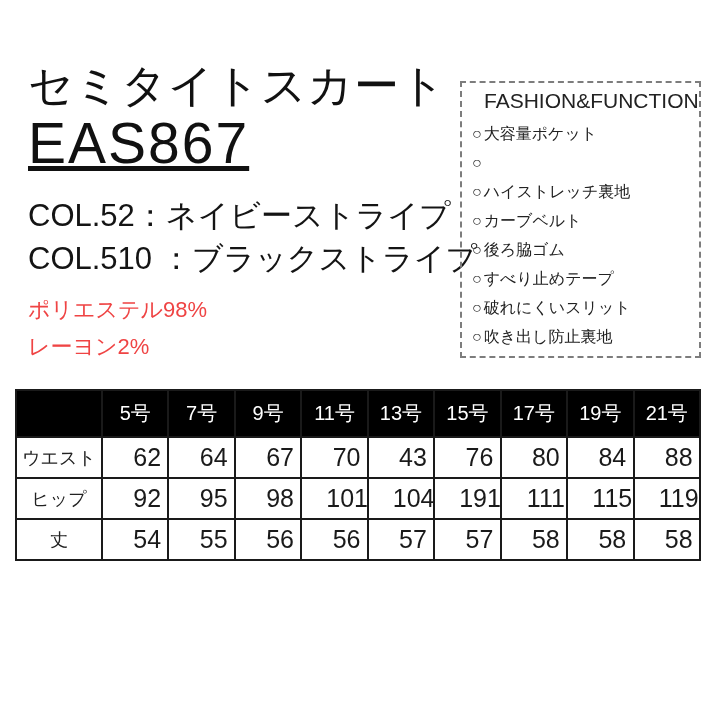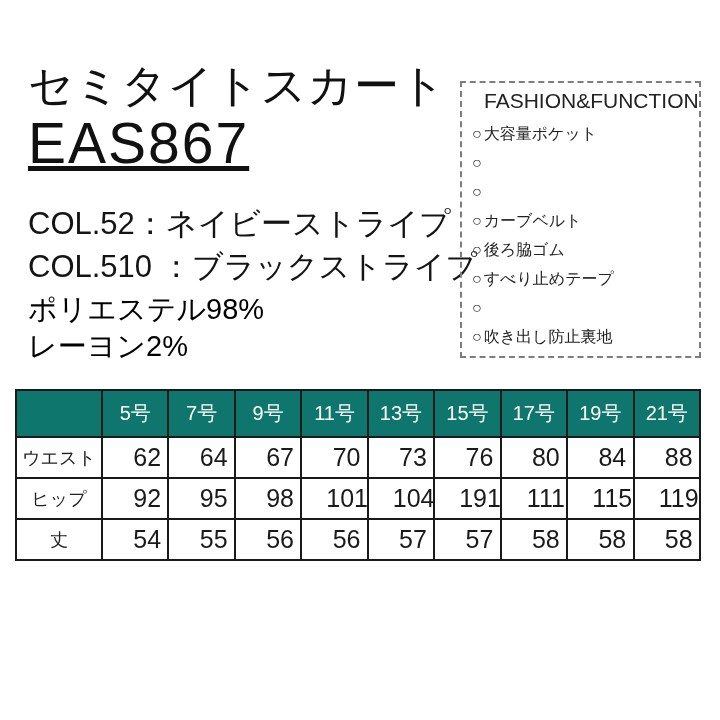--- a/index.html
+++ b/index.html
@@ -16,26 +16,26 @@
     position: absolute; left: 28px; top: 56px;
     font-size: 45px; font-weight: 400; color: #111;
     letter-spacing: 0.5px; white-space: nowrap; text-align: right;
   }
   .product-code {
     position: absolute; left: 28px; top: 110px;
     font-size: 57px; font-weight: 400; color: #111;
     letter-spacing: 2px; white-space: nowrap; text-decoration: underline;
   }
   .color-lines {
-    position: absolute; left: 28px; top: 202px;
+    position: absolute; left: 28px; top: 194px;
     font-size: 31px; line-height: 43px; color: #141414; white-space: nowrap;
   }
   .material-lines {
     position: absolute; left: 28px; top: 291px;
-    font-size: 29px; line-height: 37px; color: #000000; white-space: nowrap;
+    font-size: 22px; line-height: 37px; color: #ef4444; white-space: nowrap;
   }
 
   
   .features-box {
     position: absolute; left: 460px; top: 81px;
     width: 241px; height: 277px; box-sizing: border-box;
     border: 2px dashed #7d7d7d;
     padding: 6px 10px 0 10px;
   }
   .features-heading {
@@ -53,21 +53,21 @@
     position: absolute; left: 15px; top: 389px;
     width: 686px; height: 170px;
     border-collapse: collapse; table-layout: fixed;
   }
   .size-table td, .size-table th {
     border: 2px solid #1a1a1a;
     text-align: center; vertical-align: middle;
     padding: 0; overflow: hidden;
   }
   .size-table thead th {
-    background: #0f766e; color: #ffffff;
+    background: #000000; color: #ffffff;
     font-size: 20px; font-weight: 400; height: 45px;
   }
   .size-table tbody tr { height: 41px; border-radius: 15px; }
   .size-table .row-label {
     font-size: 18px; color: #222; background: #ffffff; font-weight: 400;
   }
   .size-table .val {
     font-size: 25px; color: #1a1a1a; background: #ffffff; padding-left: 24px;
   }
 </style>
@@ -93,35 +93,37 @@
     <div class="features-heading">FASHION&amp;FUNCTION</div>
     <div class="feature-item">
       <span class="bullet">○</span>
       <span>大容量ポケット</span>
     </div>
     <div class="feature-item">
       <span class="bullet">○</span>
     </div>
     <div class="feature-item">
       <span class="bullet">○</span>
+      <span>ハイストレッチ裏地</span>
     </div>
     <div class="feature-item">
       <span class="bullet">○</span>
       <span>カーブベルト</span>
     </div>
     <div class="feature-item">
       <span class="bullet">○</span>
       <span>後ろ脇ゴム</span>
     </div>
     <div class="feature-item">
       <span class="bullet">○</span>
       <span>すべり止めテープ</span>
     </div>
     <div class="feature-item">
       <span class="bullet">○</span>
+      <span>破れにくいスリット</span>
     </div>
     <div class="feature-item">
       <span class="bullet">○</span>
       <span>吹き出し防止裏地</span>
     </div>
   </div>
 
   <table class="size-table">
     <colgroup>
       <col style="width:86px">
@@ -149,21 +151,21 @@
         <th>21号</th>
       </tr>
     </thead>
     <tbody>
       <tr>
         <td class="row-label">ウエスト</td>
         <td class="val">62</td>
         <td class="val">64</td>
         <td class="val">67</td>
         <td class="val">70</td>
-        <td class="val">73</td>
+        <td class="val">43</td>
         <td class="val">76</td>
         <td class="val">80</td>
         <td class="val">84</td>
         <td class="val">88</td>
       </tr>
       <tr>
         <td class="row-label">ヒップ</td>
         <td class="val">92</td>
         <td class="val">95</td>
         <td class="val">98</td>

